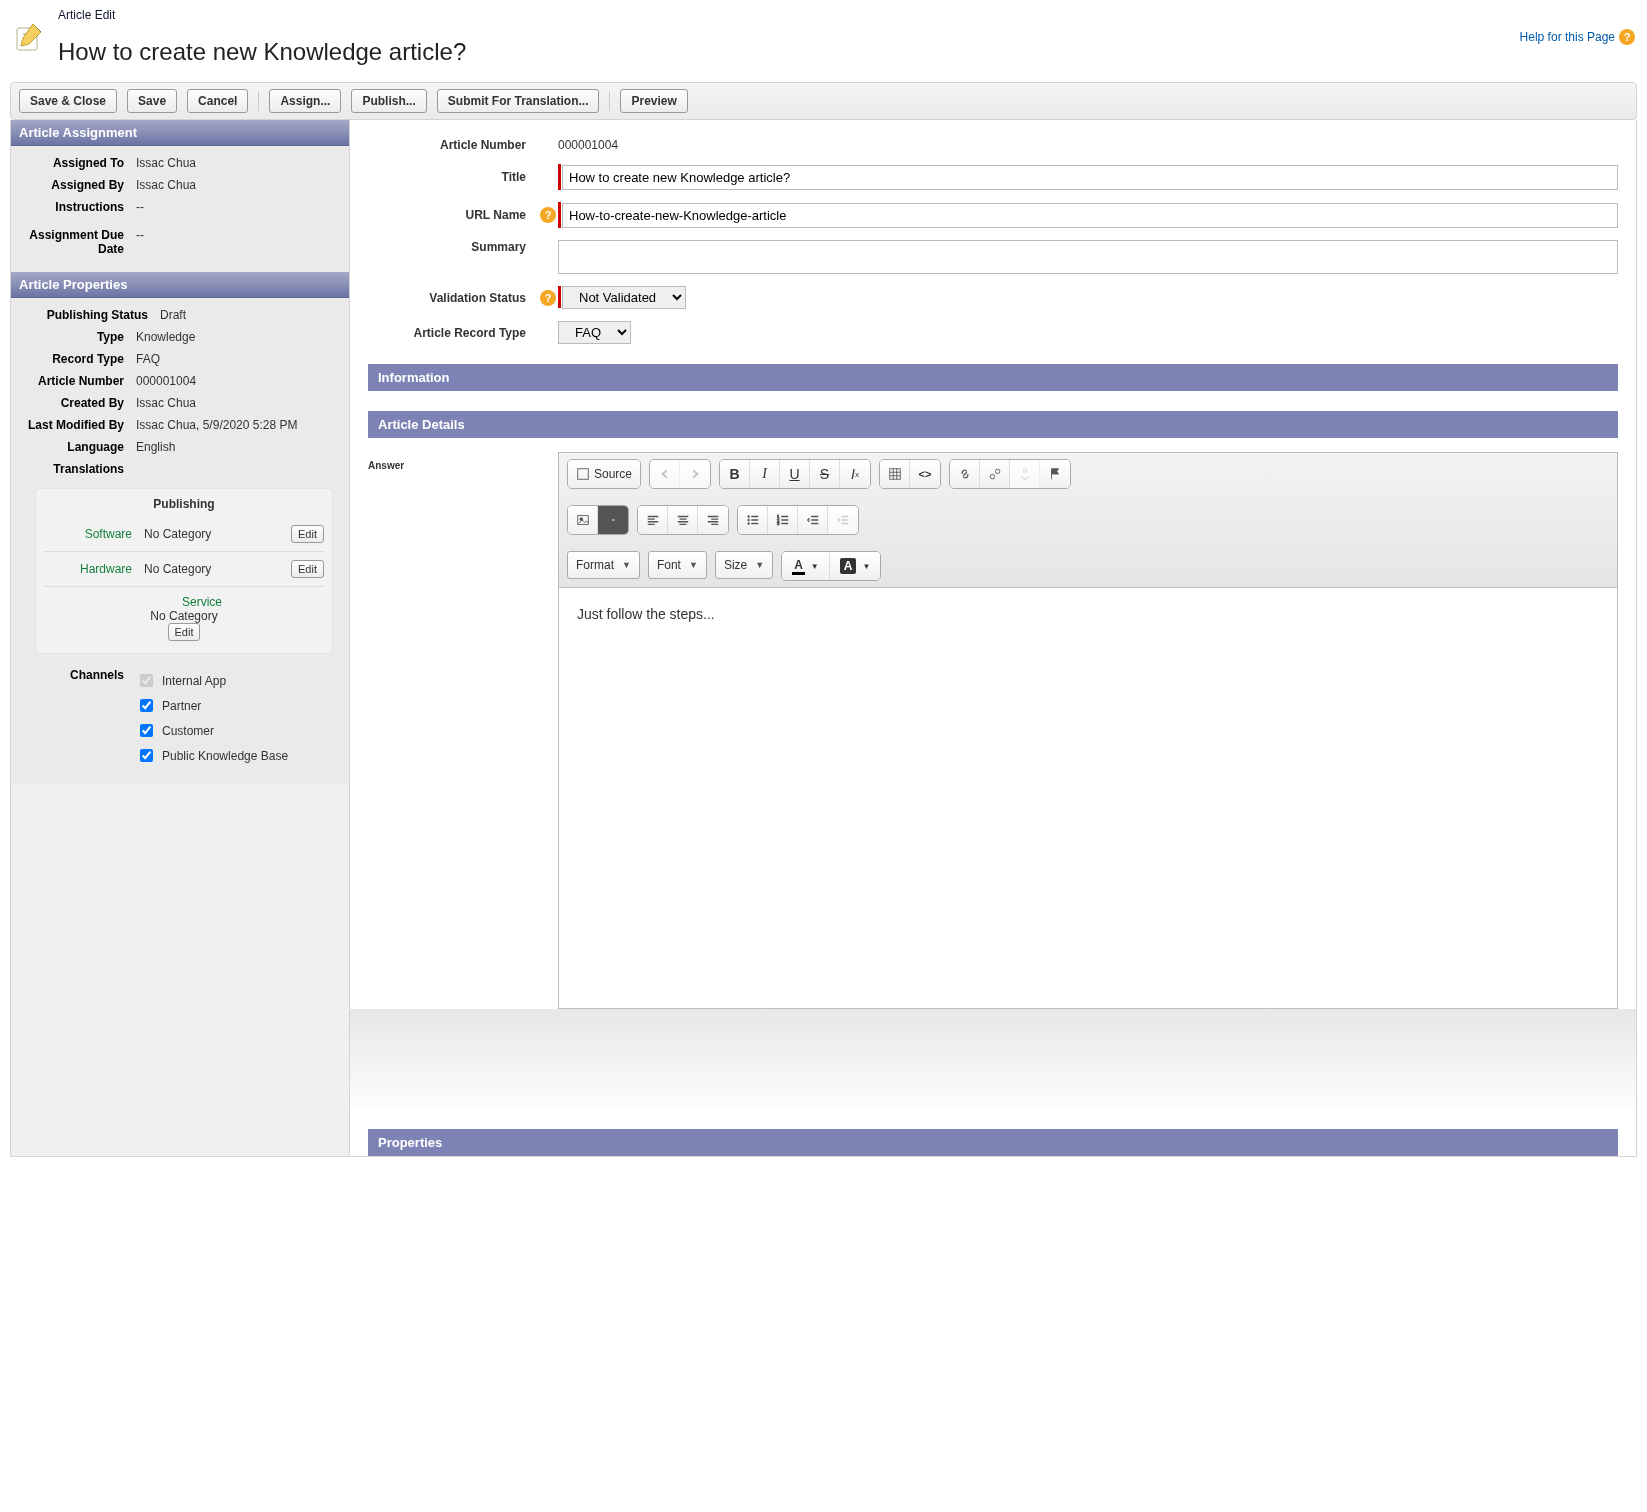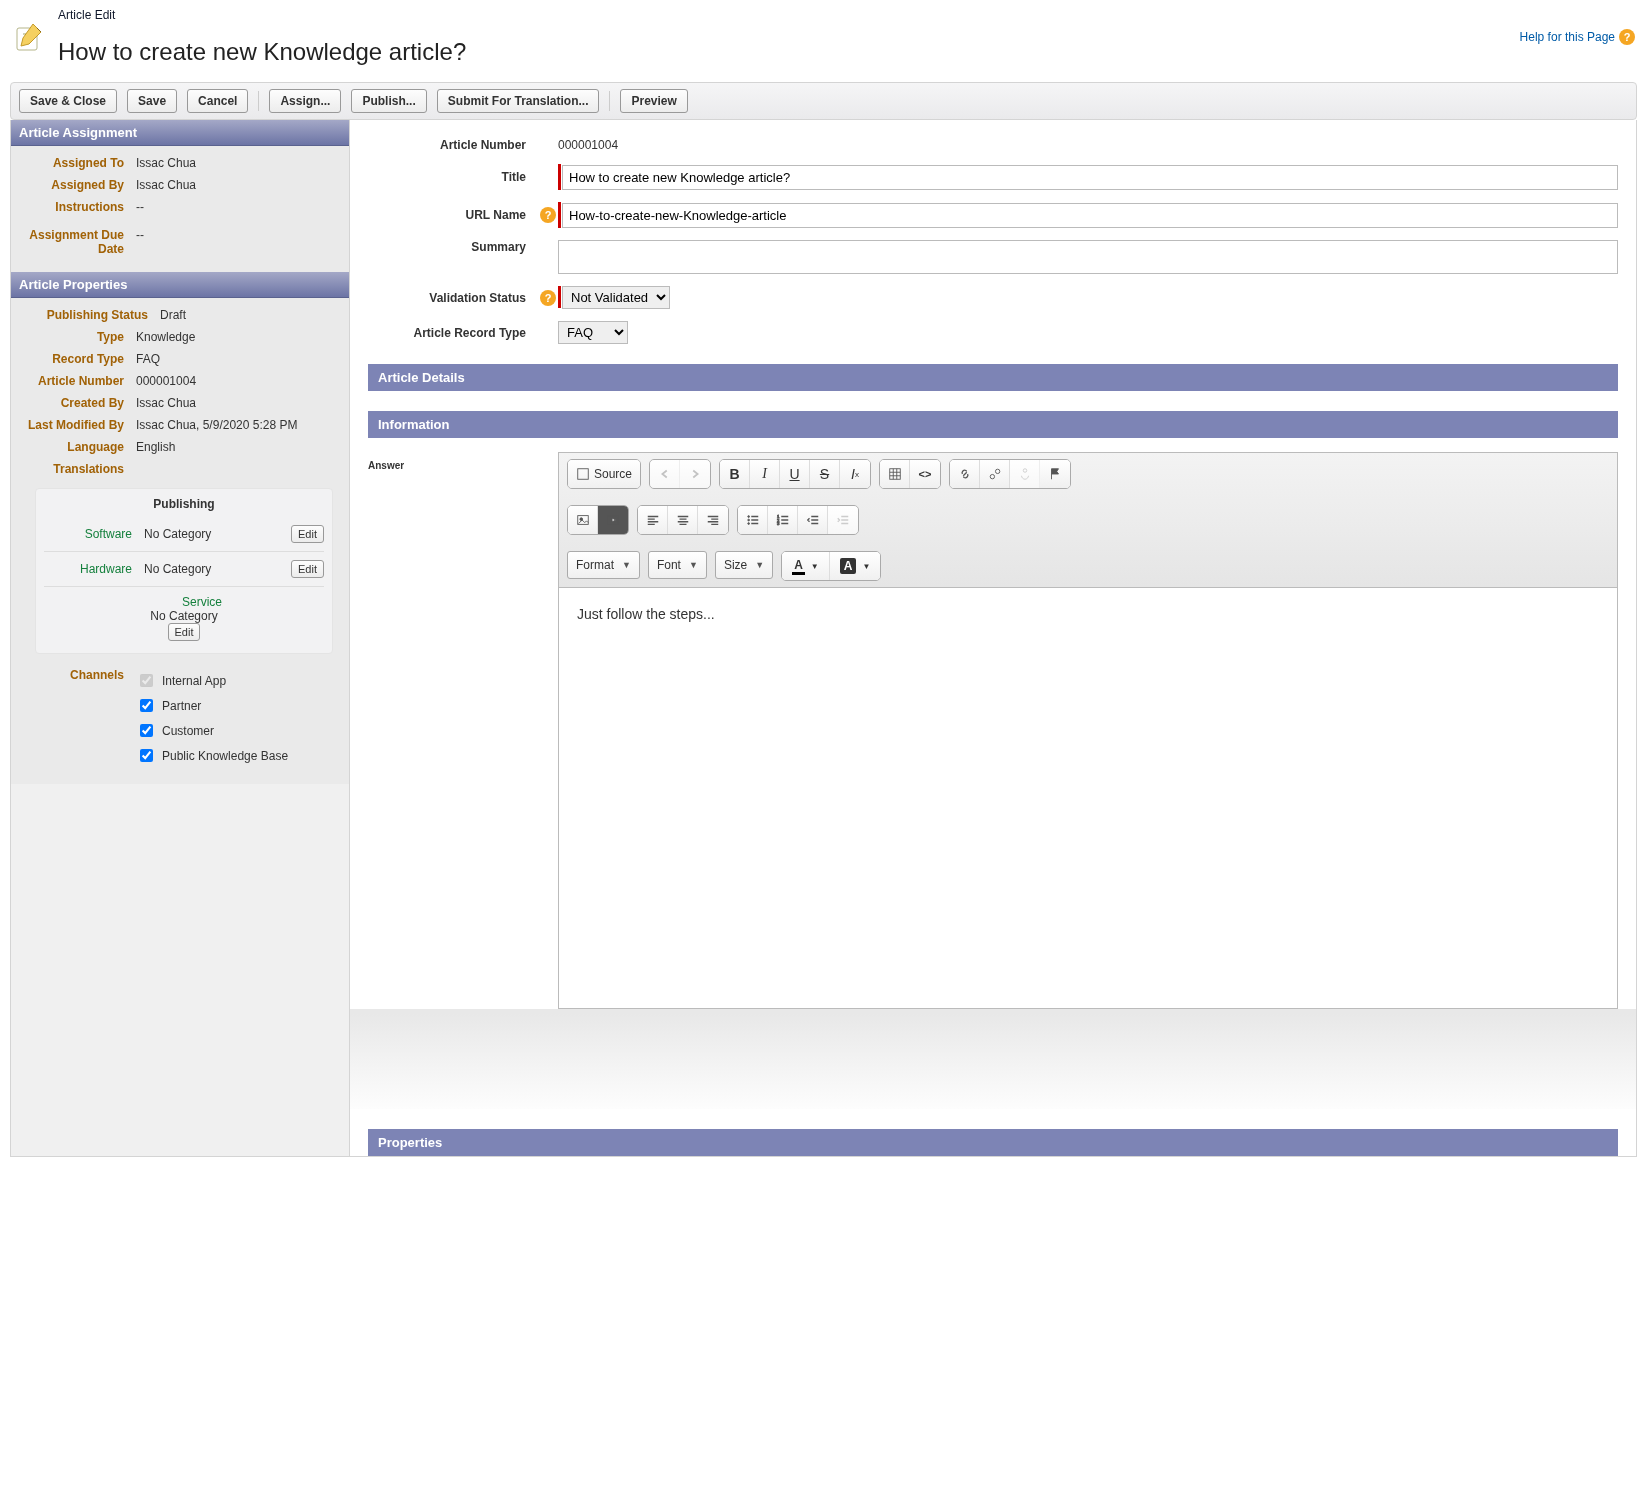--- a/index.html
+++ b/index.html
@@ -115,21 +115,21 @@
     background: #eaeaea;
   }
   .kv-row {
     display: flex;
     padding: 4px 0;
     font-size:12px;
   }
   .kv-row .lbl {
     width: 115px;
     text-align: right;
-    color: #a16207;
+    color: #000000;
     font-size: 12px;
     padding-right: 12px;
     font-weight: bold;
   }
   .kv-row .val { color: #333; }
 
   .cats-box {
     background: #f2f2f3;
     border: 1px solid #e4e4e4;
     border-radius: 4px;
@@ -181,21 +181,21 @@
   input[type=text], select {
     font-family:inherit;
     font-size:13px;
     border:1px solid #bbb;
     padding:4px 6px;
   }
   input.wide { flex:1; }
   textarea.summary {
     flex:1; height:34px; border:1px solid #bbb; font-family:inherit; font-size:13px; padding:4px 6px; resize:none;
   }
-  select.sel { padding:2px 4px; font-size:13px; }
+  select.sel { padding:2px 12px; font-size:13px; }
   .orange-q {
     width:16px;height:16px;border-radius:50%;background:#f5a623;color:#fff;font-size:11px;font-weight:bold;display:flex;align-items:center;justify-content:center;cursor:pointer;
   }
 
   .section-bar {
     background: #7d84b5;
     color:#fff;
     font-weight:bold;
     padding:6px 10px;
     font-size:13px;
@@ -432,23 +432,23 @@
     <div class="form-row">
       <div class="flbl">Article Record Type</div>
       <div class="fhelp"></div>
       <div class="fval">
         <select class="sel" style="min-width:70px;">
           <option>FAQ</option>
         </select>
       </div>
     </div>
 
+    <div class="section-bar">Information</div>
+
     <div class="section-bar">Article Details</div>
-
-    <div class="section-bar">Information</div>
 
     <div class="answer-row">
       <div class="albl">Answer</div>
       <div class="editor-wrap">
         <div class="ed-toolbar">
 
           <div class="ed-group">
             <div class="ed-btn src">
               <svg viewBox="0 0 16 16">
                   <rect x="2" y="2" width="12" height="12" fill="none" stroke="#555"></rect>

